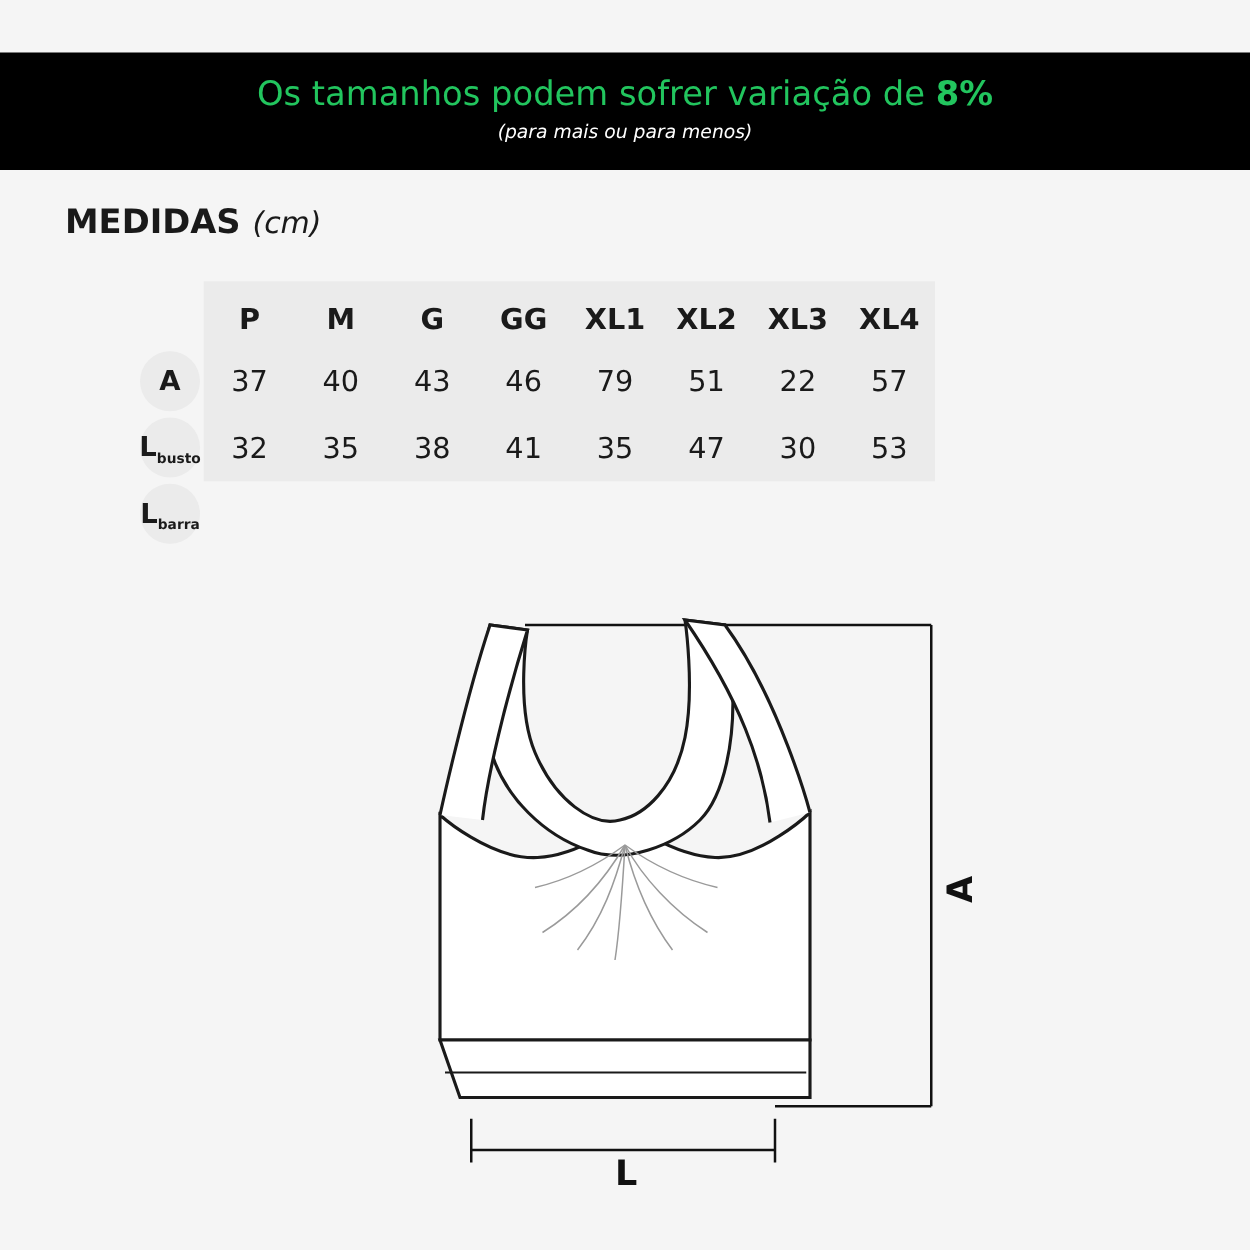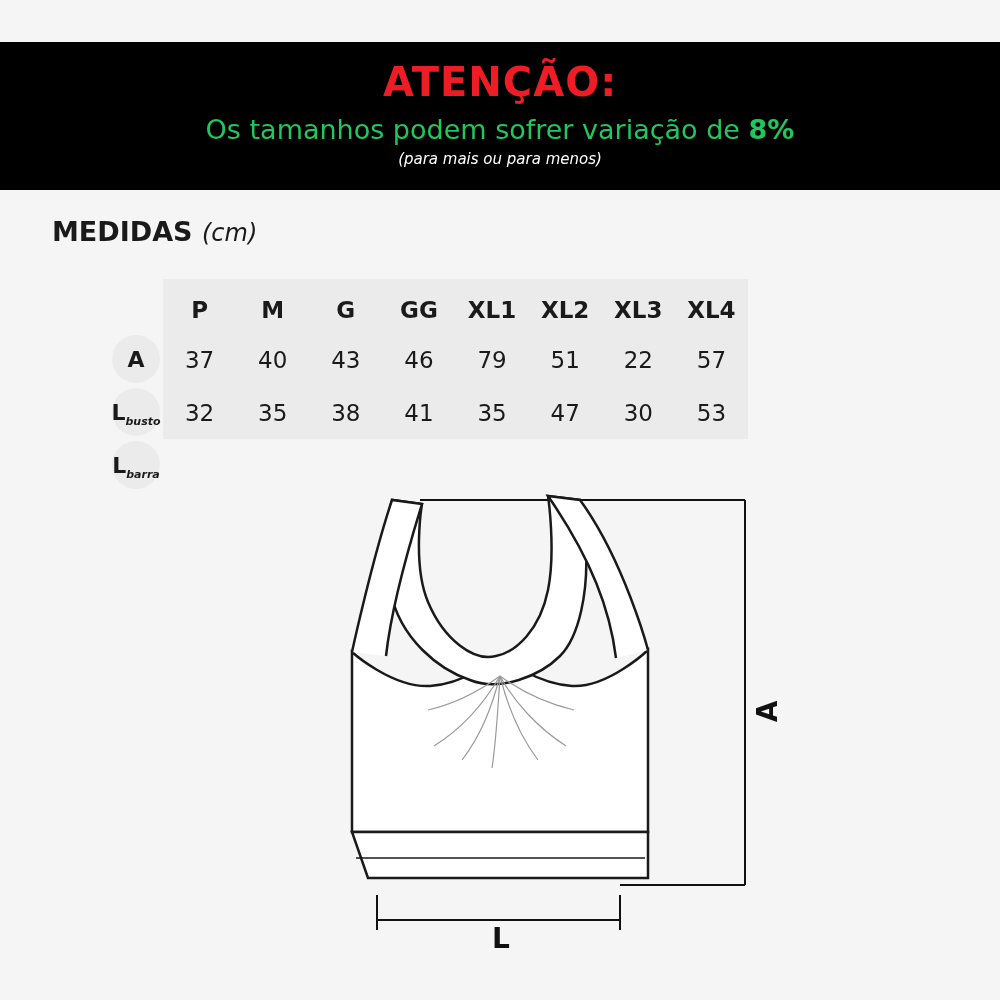--- a/index.html
+++ b/index.html
@@ -126,21 +126,20 @@
     font-weight: bold;
     color: #1a1a1a;
     z-index: 2;
   }
   .row-label .lbl sub {
     font-size: 11px;
     font-weight: bold;
     vertical-align: baseline;
     position: relative;
     top: 5px;
-    font-style: italic;
   }
 
   
   .illustration {
     position: absolute;
     left: 0;
     top: 480px;
     width: 1000px;
     height: 520px;
   }
@@ -162,21 +161,20 @@
     left: 492px;
     top: 442px;
   }
 </style>
 </head>
 <body>
 
 <div class="top-strip"></div>
 
 <div class="banner">
-  <div class="banner-title">ATENÇÃO:</div>
   <div class="banner-sub"><span>Os tamanhos podem sofrer variação de </span><b>8%</b></div>
   <div class="banner-note">(para mais ou para menos)</div>
 </div>
 
 <div class="measures">
   <div class="measures-title">
     <span>MEDIDAS</span>
     <span class="unit">(cm)</span>
   </div>
 

